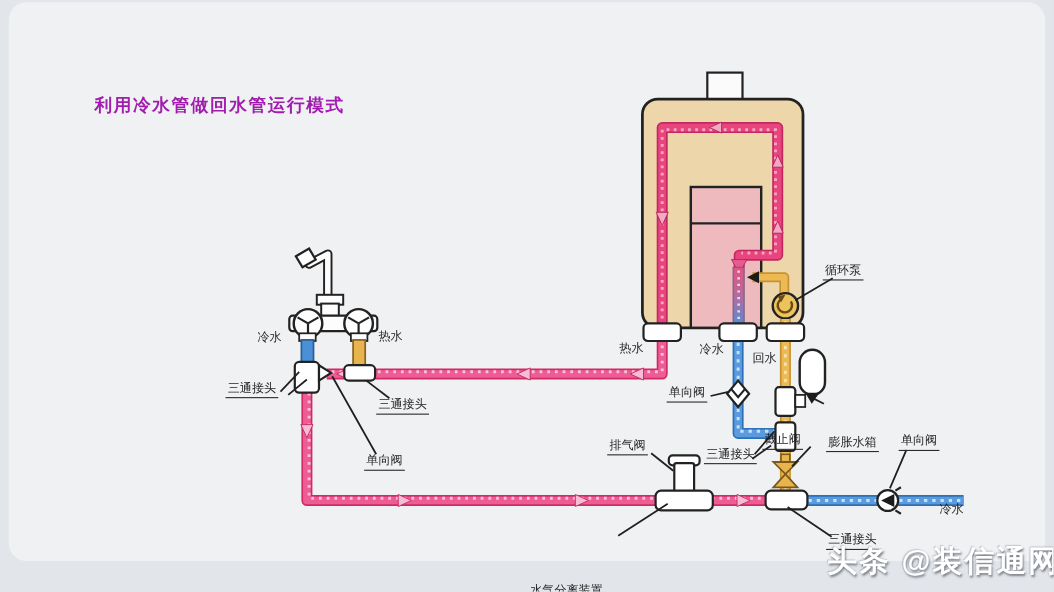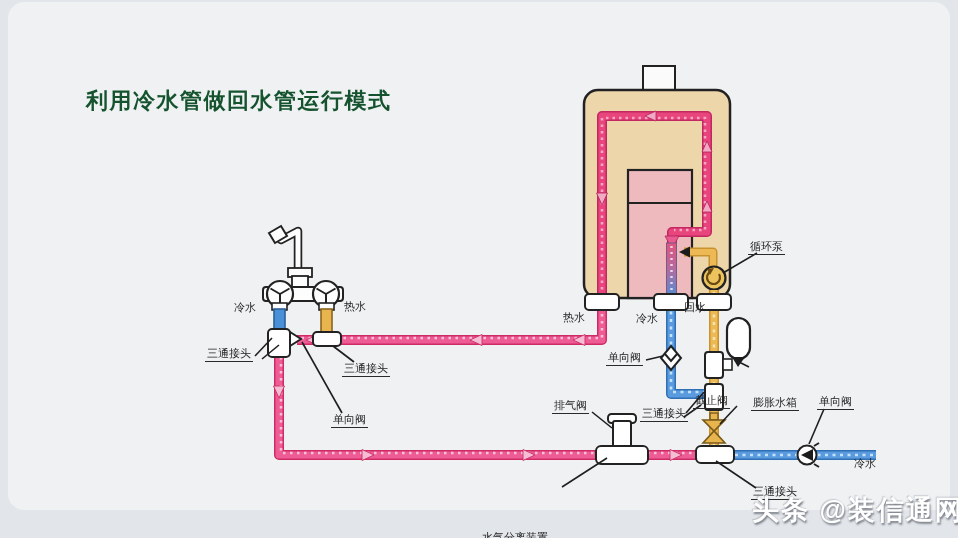--- a/index.html
+++ b/index.html
@@ -1,19 +1,19 @@
 <!DOCTYPE html>
 <html><head>
 <meta charset="utf-8">
 <style>
   html,body{margin:0;padding:0;background:#dfe2e6;font-family:"Liberation Sans",sans-serif;}
   .stage{position:relative;width:958px;height:538px;overflow:hidden;background:#e2e5e9;}
   .panel{position:absolute;left:8px;top:2px;width:942px;height:508px;background:#eff1f3;border-radius:16px;}
   svg.diagram{position:absolute;left:0;top:0;width:958px;height:538px;}
-  .title{position:absolute;left:86px;top:86px;font-size:22px;font-weight:bold;color:#14532d;letter-spacing:1.5px;white-space:nowrap;}
+  .title{position:absolute;left:86px;top:86px;font-size:16px;font-weight:bold;color:#a21caf;letter-spacing:1.5px;white-space:nowrap;}
   .lbl{position:absolute;font-size:11px;color:#1f1f1f;white-space:nowrap;line-height:1.1;}
   .lbl.u{border-bottom:1.6px solid #2a2a2a;padding:0 2px 2px 2px;}
   .watermark{position:absolute;left:752px;top:492px;font-size:27px;font-weight:bold;color:#ffffff;letter-spacing:2px;white-space:nowrap;
     text-shadow:1px 2px 2px rgba(90,95,105,.75), -1px -1px 1px rgba(120,125,135,.35);}
 </style>
 </head>
 <body>
 
 <div class="stage">
   <div class="panel"></div>
@@ -188,21 +188,21 @@
   <div class="title">利用冷水管做回水管运行模式</div>
 
   <div class="lbl" style="left:234px;top:301px;">冷水</div>
   <div class="lbl" style="left:344px;top:300px;">热水</div>
   <div class="lbl u" style="left:205px;top:347px;">三通接头</div>
   <div class="lbl u" style="left:342px;top:362px;">三通接头</div>
   <div class="lbl u" style="left:331px;top:413px;">单向阀</div>
 
   <div class="lbl" style="left:563px;top:311px;">热水</div>
   <div class="lbl" style="left:636px;top:312px;">冷水</div>
-  <div class="lbl" style="left:684px;top:301px;">回水</div>
+  <div class="lbl" style="left:684px;top:320px;">回水</div>
   <div class="lbl u" style="left:748px;top:240px;">循环泵</div>
 
   <div class="lbl u" style="left:606px;top:351px;">单向阀</div>
   <div class="lbl u" style="left:751px;top:359px;margin-top:37px;">膨胀水箱</div>
   <div class="lbl u" style="left:640px;top:407px;">三通接头</div>
   <div class="lbl u" style="left:693px;top:394px;">截止阀</div>
 
   <div class="lbl u" style="left:552px;top:399px;text-align:right;">排气阀</div>
   <div class="lbl u" style="left:480px;top:483px;margin-top:48px;">水气分离装置</div>
   <div class="lbl u" style="left:751px;top:485px;">三通接头</div>

